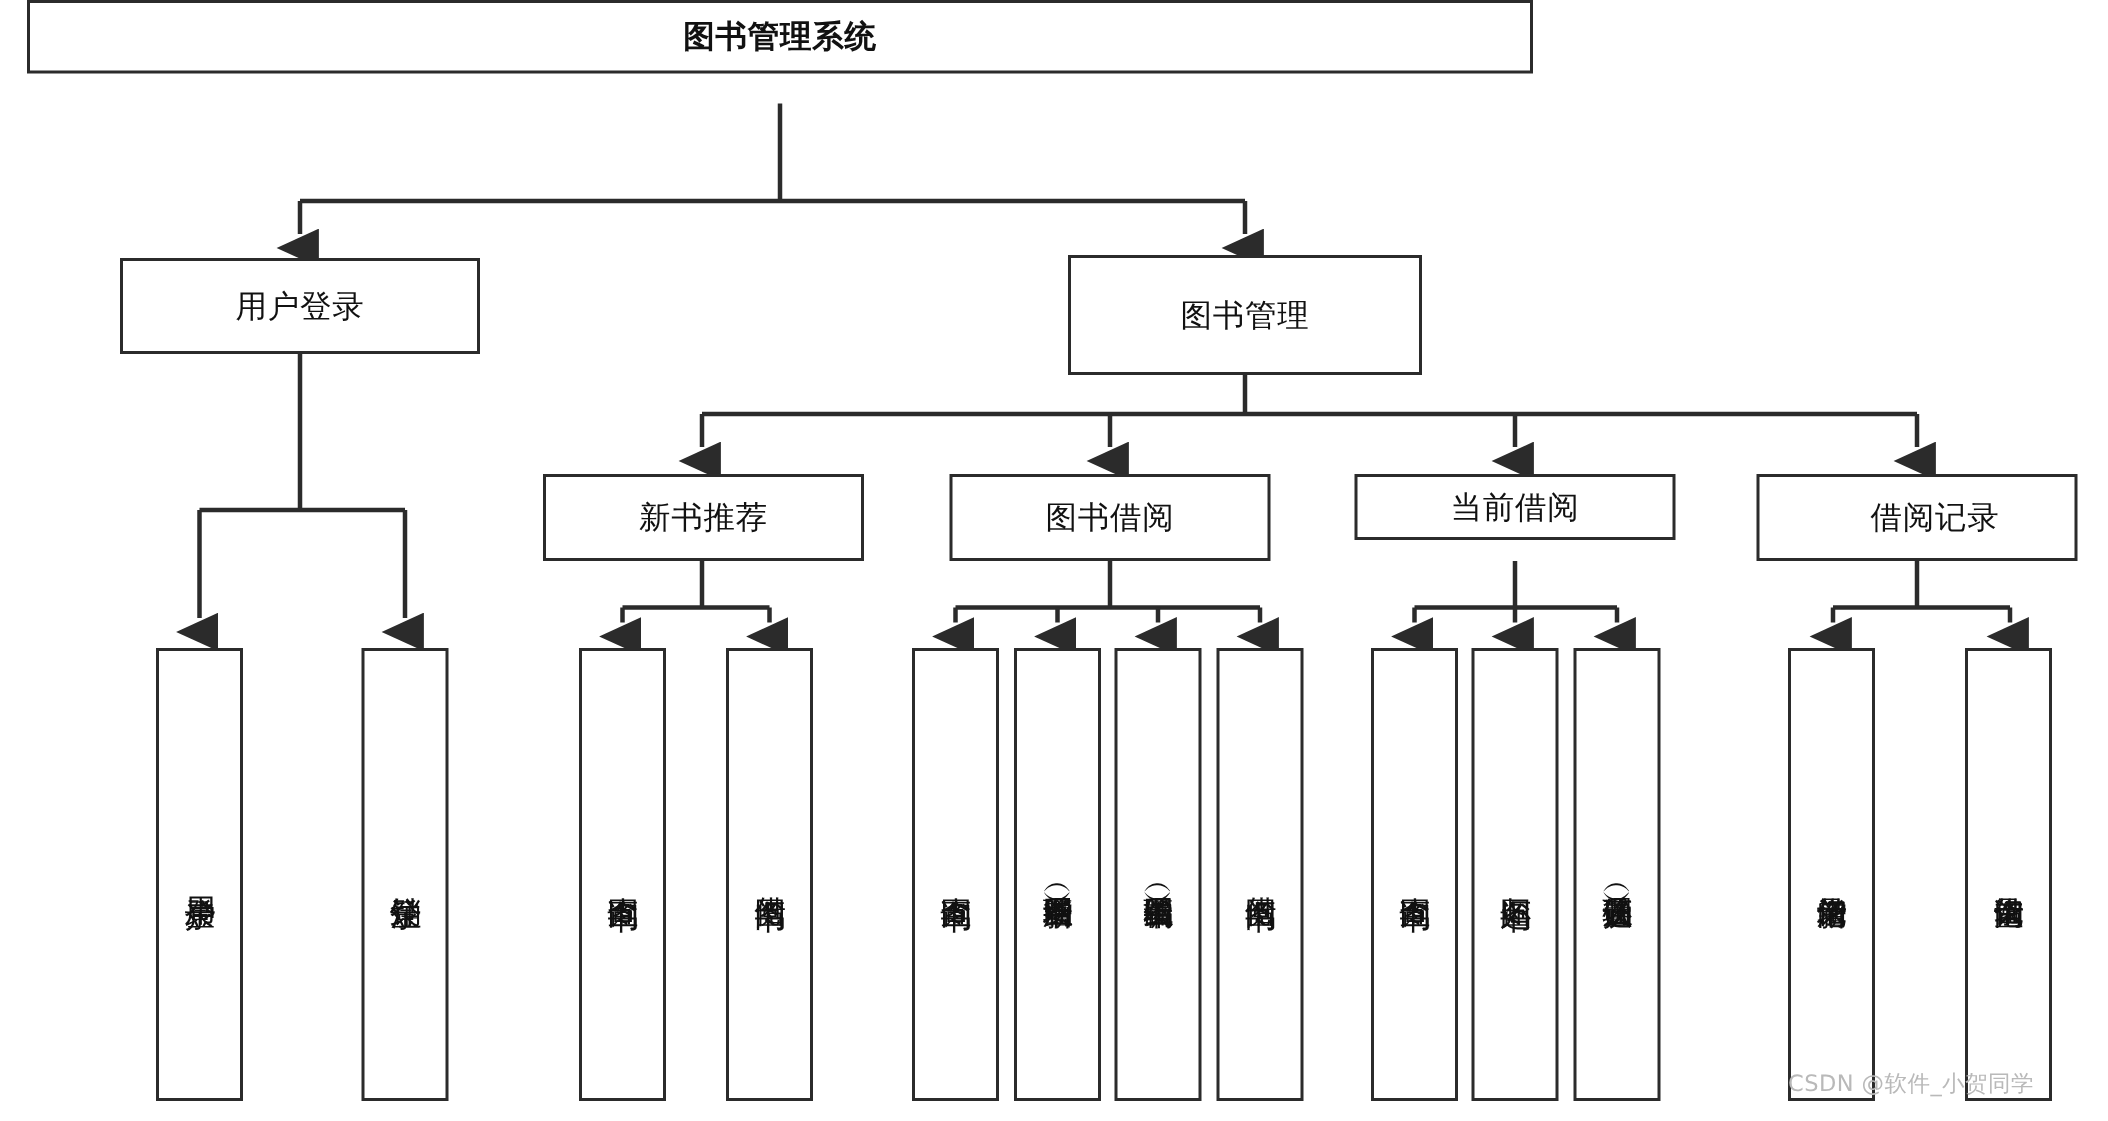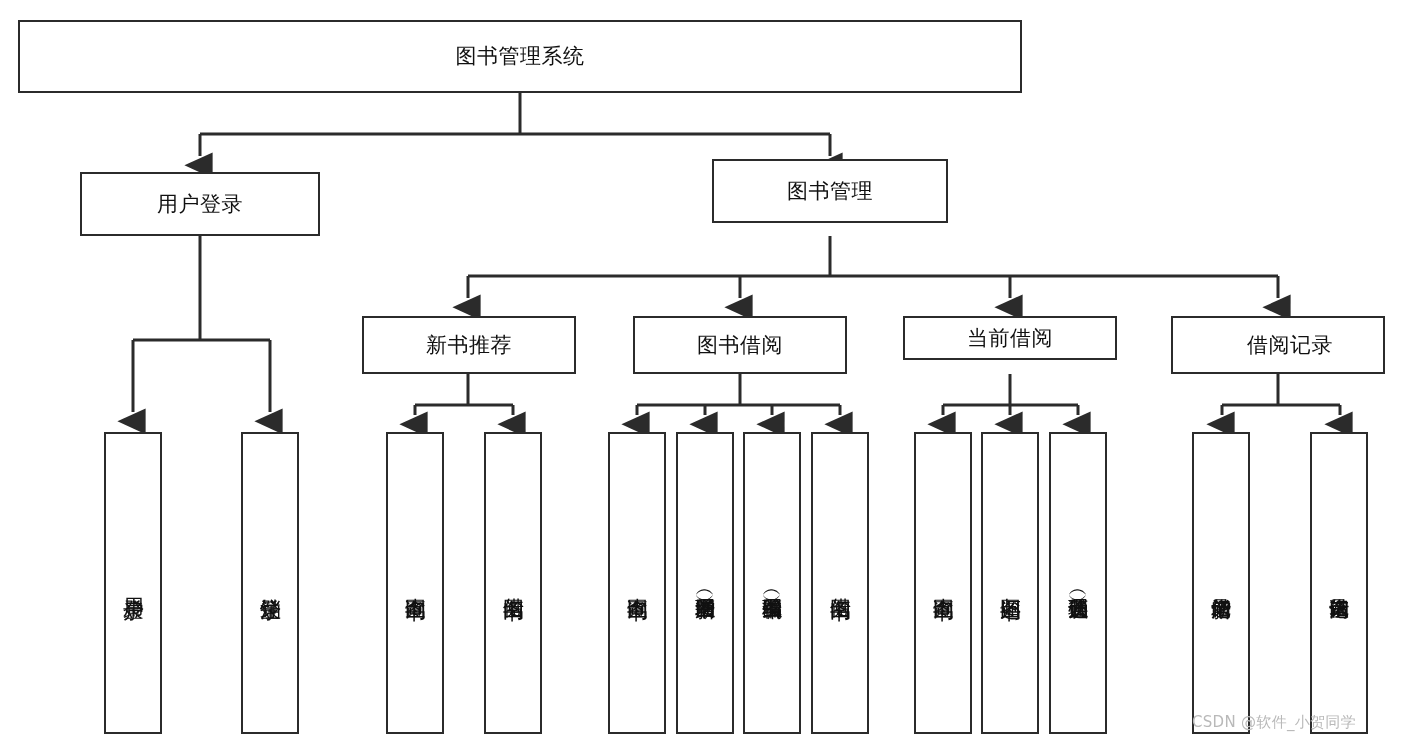--- a/index.html
+++ b/index.html
@@ -113,28 +113,28 @@
       <path d="M1010,405 L1010,415" marker-end="url(#arrow)"></path>
       <path d="M1078,405 L1078,415" marker-end="url(#arrow)"></path>
 
       <path d="M1278,374 L1278,405"></path>
       <path d="M1222,405 L1340,405"></path>
       <path d="M1222,405 L1222,415" marker-end="url(#arrow)"></path>
       <path d="M1340,405 L1340,415" marker-end="url(#arrow)"></path>
     </g>
   </svg>
 
-  <div class="node node-h" style="left:18px; top:20px; width:1004px; height:73px;">
+  <div class="node node-h" style="left:18px; top:0; width:1004px; height:49px;font-weight:bold;">
     <span>图书管理系统</span>
   </div>
 
   <div class="node node-h" style="left:80px; top:172px; width:240px; height:64px;">
     <span>用户登录</span>
   </div>
-  <div class="node node-h" style="left:712px; top:159px; width:236px; height:64px;">
+  <div class="node node-h" style="left:712px; top:170px; width:236px; height:80px;">
     <span>图书管理</span>
   </div>
 
   <div class="node node-h" style="left:633px; top:316px; width:214px; height:58px;">
     <span>图书借阅</span>
   </div>
   <div class="node node-h" style="left:362px; top:316px; width:214px; height:58px;">
     <span>新书推荐</span>
   </div>
   <div class="node node-h" style="left:903px; top:316px; width:214px; height:44px;">

